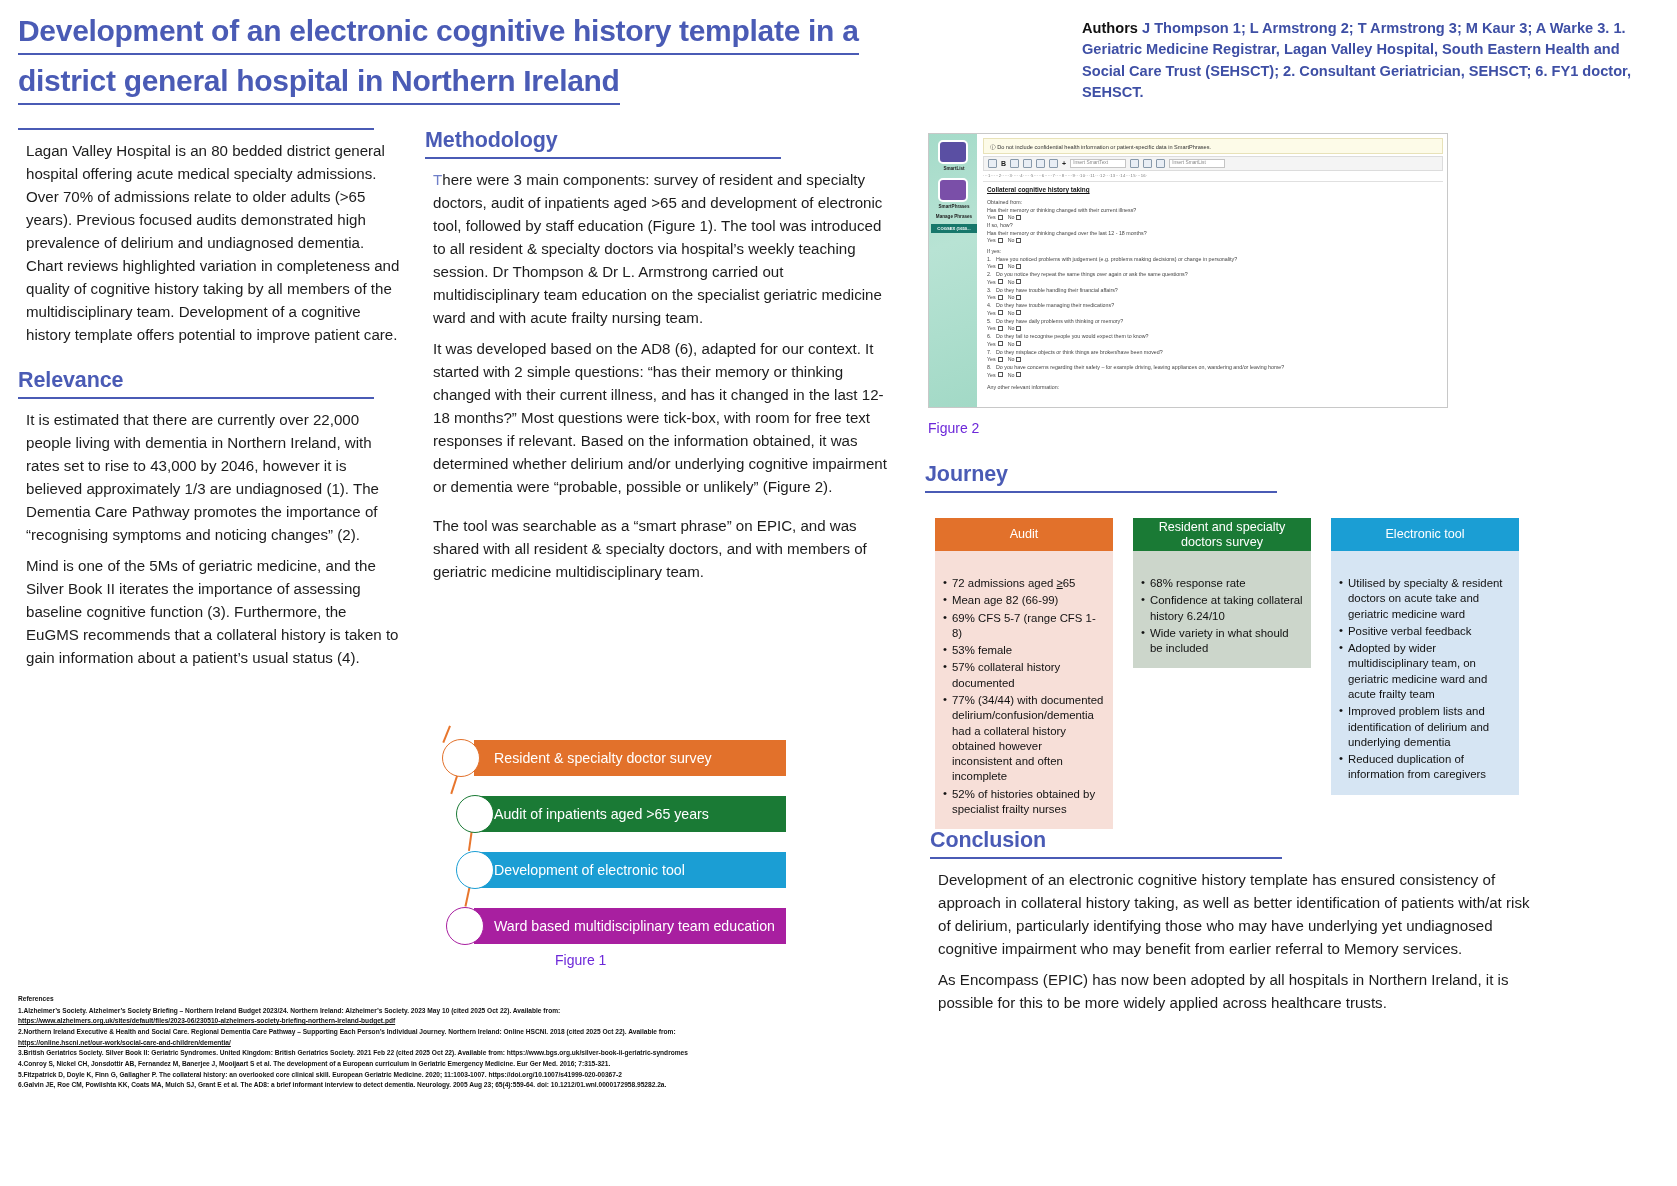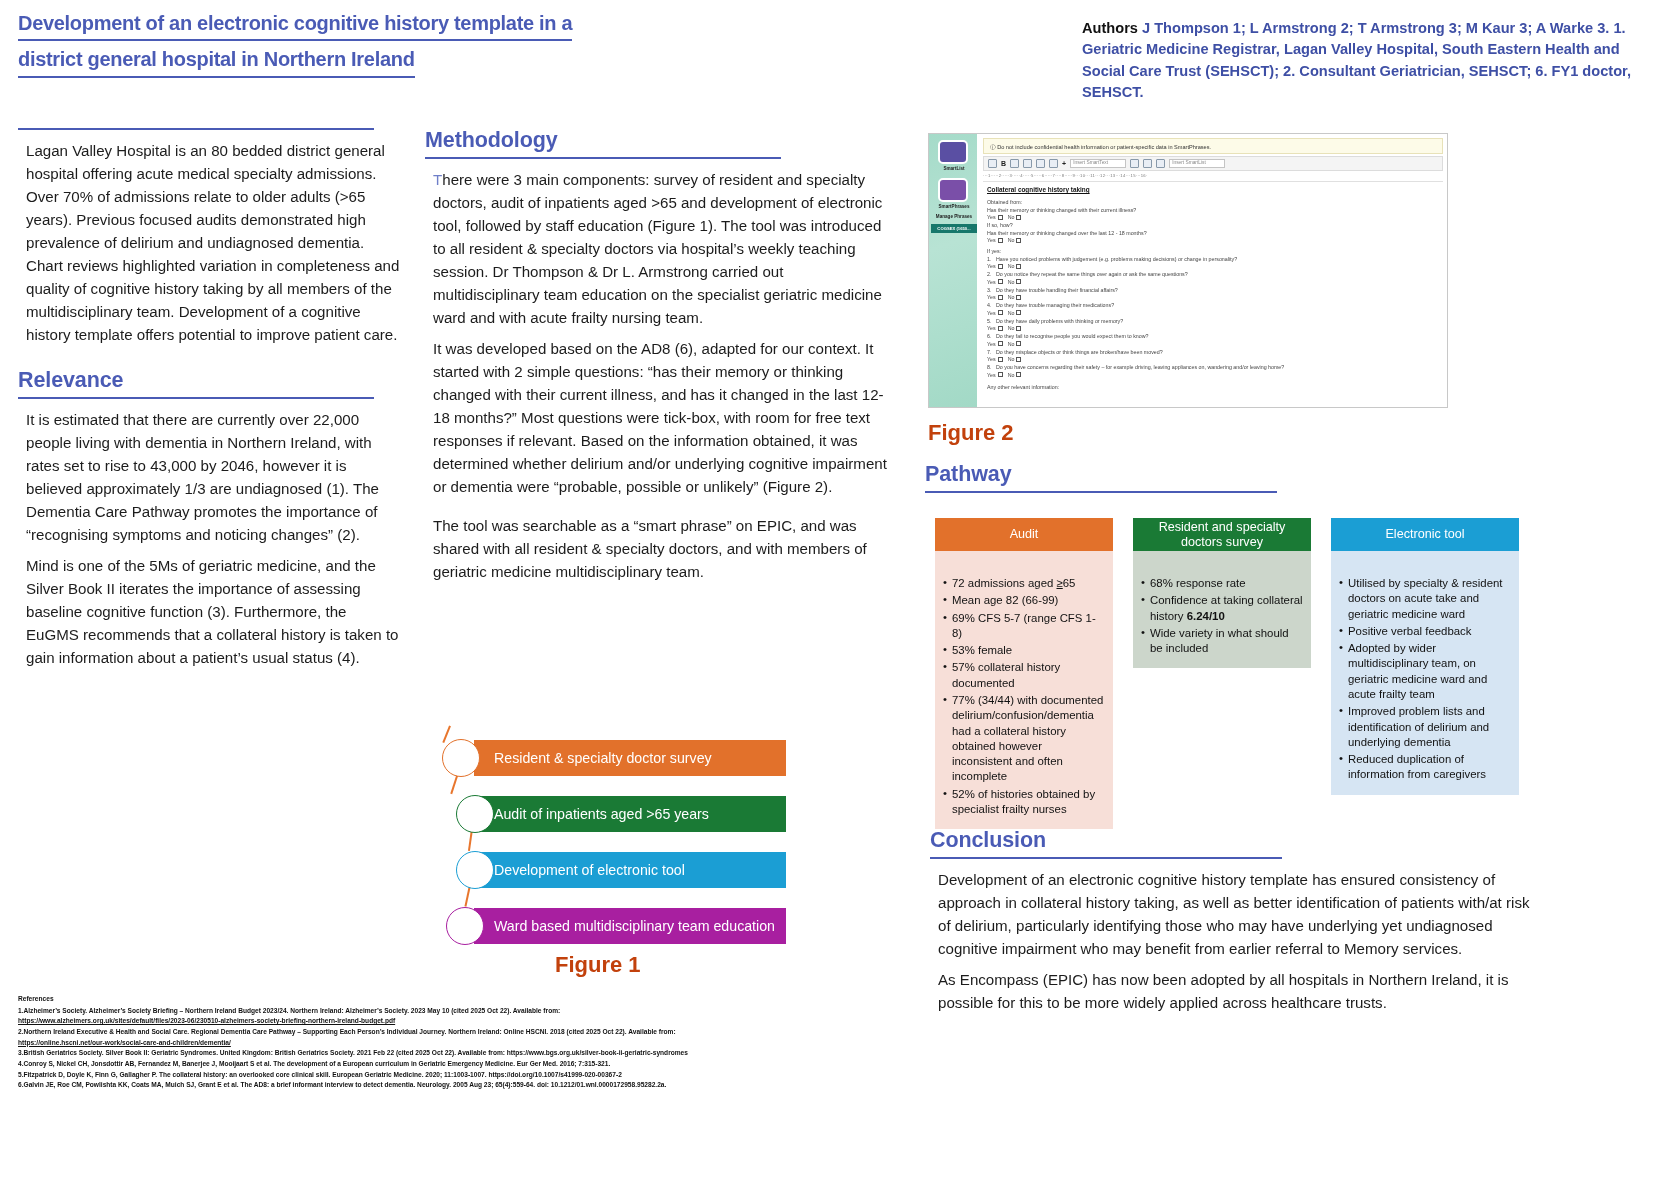--- a/index.html
+++ b/index.html
@@ -11,21 +11,21 @@
     font-family: "Liberation Sans", sans-serif;
     color: #1a1a1a;
     overflow: hidden;
     position: relative;
   }
 
   
   .header { position:absolute; left:0; top:0; width:1677px; height:130px; }
   .title {
     position:absolute; left:18px; top:10px; width:1040px;
-    font-size:20px; font-weight:700; line-height:1.37;
+    font-size:30px; font-weight:700; line-height:1.37;
     color:#4a5bb5; letter-spacing:-0.3px;
   }
   .title-line { display:block; border-bottom:2.5px solid #4a5bb5; width:max-content; padding-bottom:2px; margin-bottom:5px;}
   .authors {
     position:absolute; left:1082px; top:18px; width:578px;
     font-size:14.6px; line-height:1.47; color:#3e4fa5; font-weight:600;
   }
   .authors .lbl { color:#111; font-weight:700; }
 
   
@@ -67,21 +67,21 @@
     display:flex; align-items:center;
     color:#fff; font-size:14.2px; padding-left:20px;
   }
   .flow-circ {
     position:absolute; left:10px; top:-1px;
     width:38px; height:38px; border-radius:50%;
     background:#fff; border:1.6px solid #ccc; z-index:3;
   }
   .flow-link { position:absolute; width:2.2px; background:#e8762d; z-index:1; }
   .fig-cap {
-    position:absolute; font-size:22px; font-weight:700; color:#c2410c;
+    position:absolute; font-size:14px; font-weight:400; color:#6d28d9;
   }
   #fig1cap { left:555px; top:952px; }
   #fig2cap { left:928px; top:420px; }
 
   
   .epic {
     position:absolute; left:928px; top:133px; width:520px; height:275px;
     background:#ffffff; border:1px solid #c8c8c8; overflow:hidden;
     font-family:"Liberation Sans", sans-serif;
   }
@@ -137,21 +137,21 @@
   .res-wrap { position:absolute; left:935px; top:518px; width:595px; height:290px; }
   .res-box { position:absolute; top:0; width:178px; }
   .res-head {
     height:33px; display:flex; align-items:center; justify-content:center;
     color:#fff; font-size:12.6px; text-align:center; line-height:1.15; padding:0 6px;
   }
   .res-body { padding:25px 8px 10px 8px; font-size:11.4px; line-height:1.34; color:#111; }
   .res-body ul { margin:0; padding:0; list-style:none; }
   .res-body li { position:relative; padding-left:9px; margin-bottom:2px; }
   .res-body li:before { content:"•"; position:absolute; left:0; top:-1px; }
-  .res-body b { font-weight:700; }
+  .res-body b { font-weight:400; }
   .u-ge { text-decoration:underline; }
 
   #resbox0 { left:0px;   }
   #resbox1 { left:198px; }
   #resbox2 { left:396px; width:188px; }
 
   
   .concl { position:absolute; left:930px; top:828px; width:620px; }
 </style>
 </head>
@@ -303,21 +303,21 @@
       <div class="epic-l epic-num"><span class="qn">8.</span><span>Do you have concerns regarding their safety – for example driving, leaving appliances on, wandering and/or leaving home?</span></div>
       <div class="epic-yn"><span>Yes</span><span class="cbx"></span><span>No</span><span class="cbx"></span></div>
 
       <div class="epic-l" style="margin-top:6px;">Any other relevant information:</div>
     </div>
   </div>
 </div>
 <div class="fig-cap" id="fig2cap">Figure 2</div>
 
 <div class="col col-3" style="top:462px;">
-  <h2 class="sec-head">Pathway</h2>
+  <h2 class="sec-head">Journey</h2>
   <hr class="sec-rule rule-w4">
 </div>
 
 <div class="res-wrap">
   <div class="res-box" id="resbox0">
     <div class="res-head" style="background: rgb(226, 113, 43);">
       <span>Audit</span>
     </div>
     <div class="res-body" style="background: rgb(247, 223, 216);">
       <ul>

